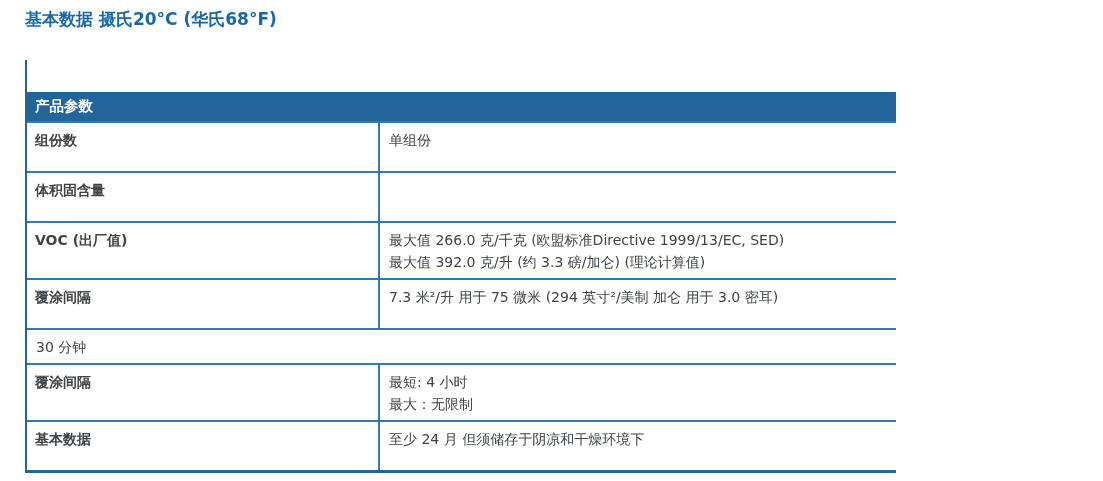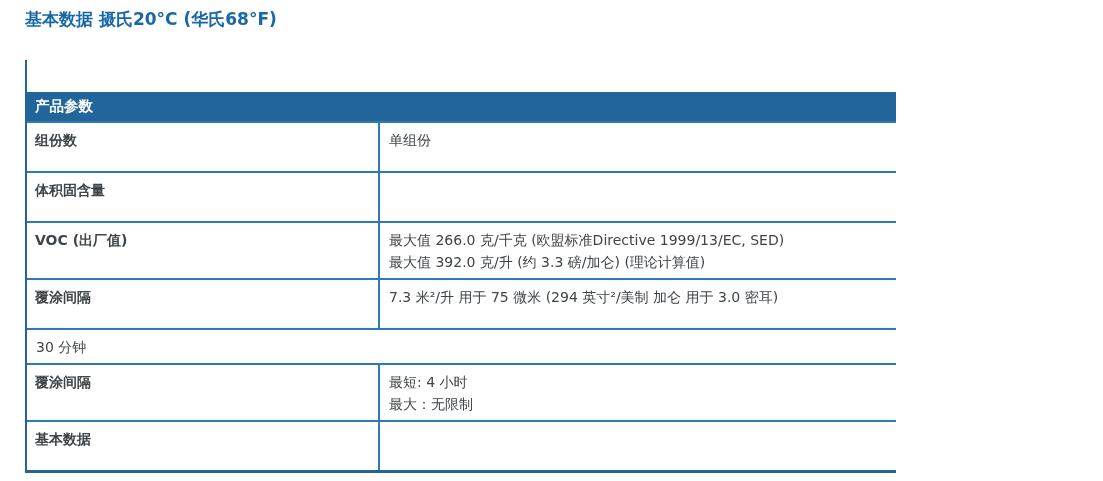--- a/index.html
+++ b/index.html
@@ -110,16 +110,19 @@
     <div class="t-row">
       <div class="cell-label">覆涂间隔</div>
       <div class="cell-value">
         <div class="value-line">最短: 4 小时</div>
         <div class="value-line">最大：无限制</div>
       </div>
     </div>
 
     <div class="t-row">
       <div class="cell-label">基本数据</div>
+      <div class="cell-value">
+        <div class="value-line">至少 24 月 但须储存于阴凉和干燥环境下</div>
+      </div>
     </div>
 
   </div>
 </div>
 
 </body></html>

